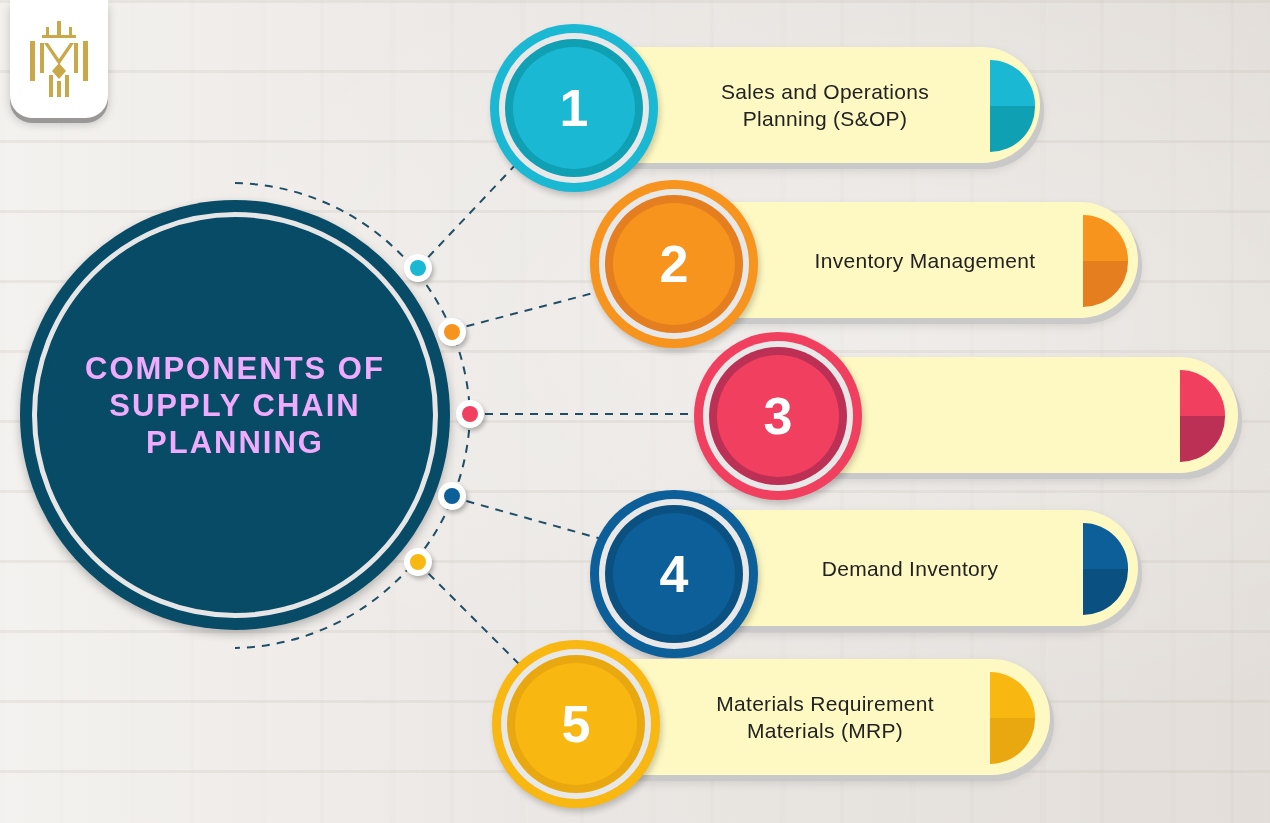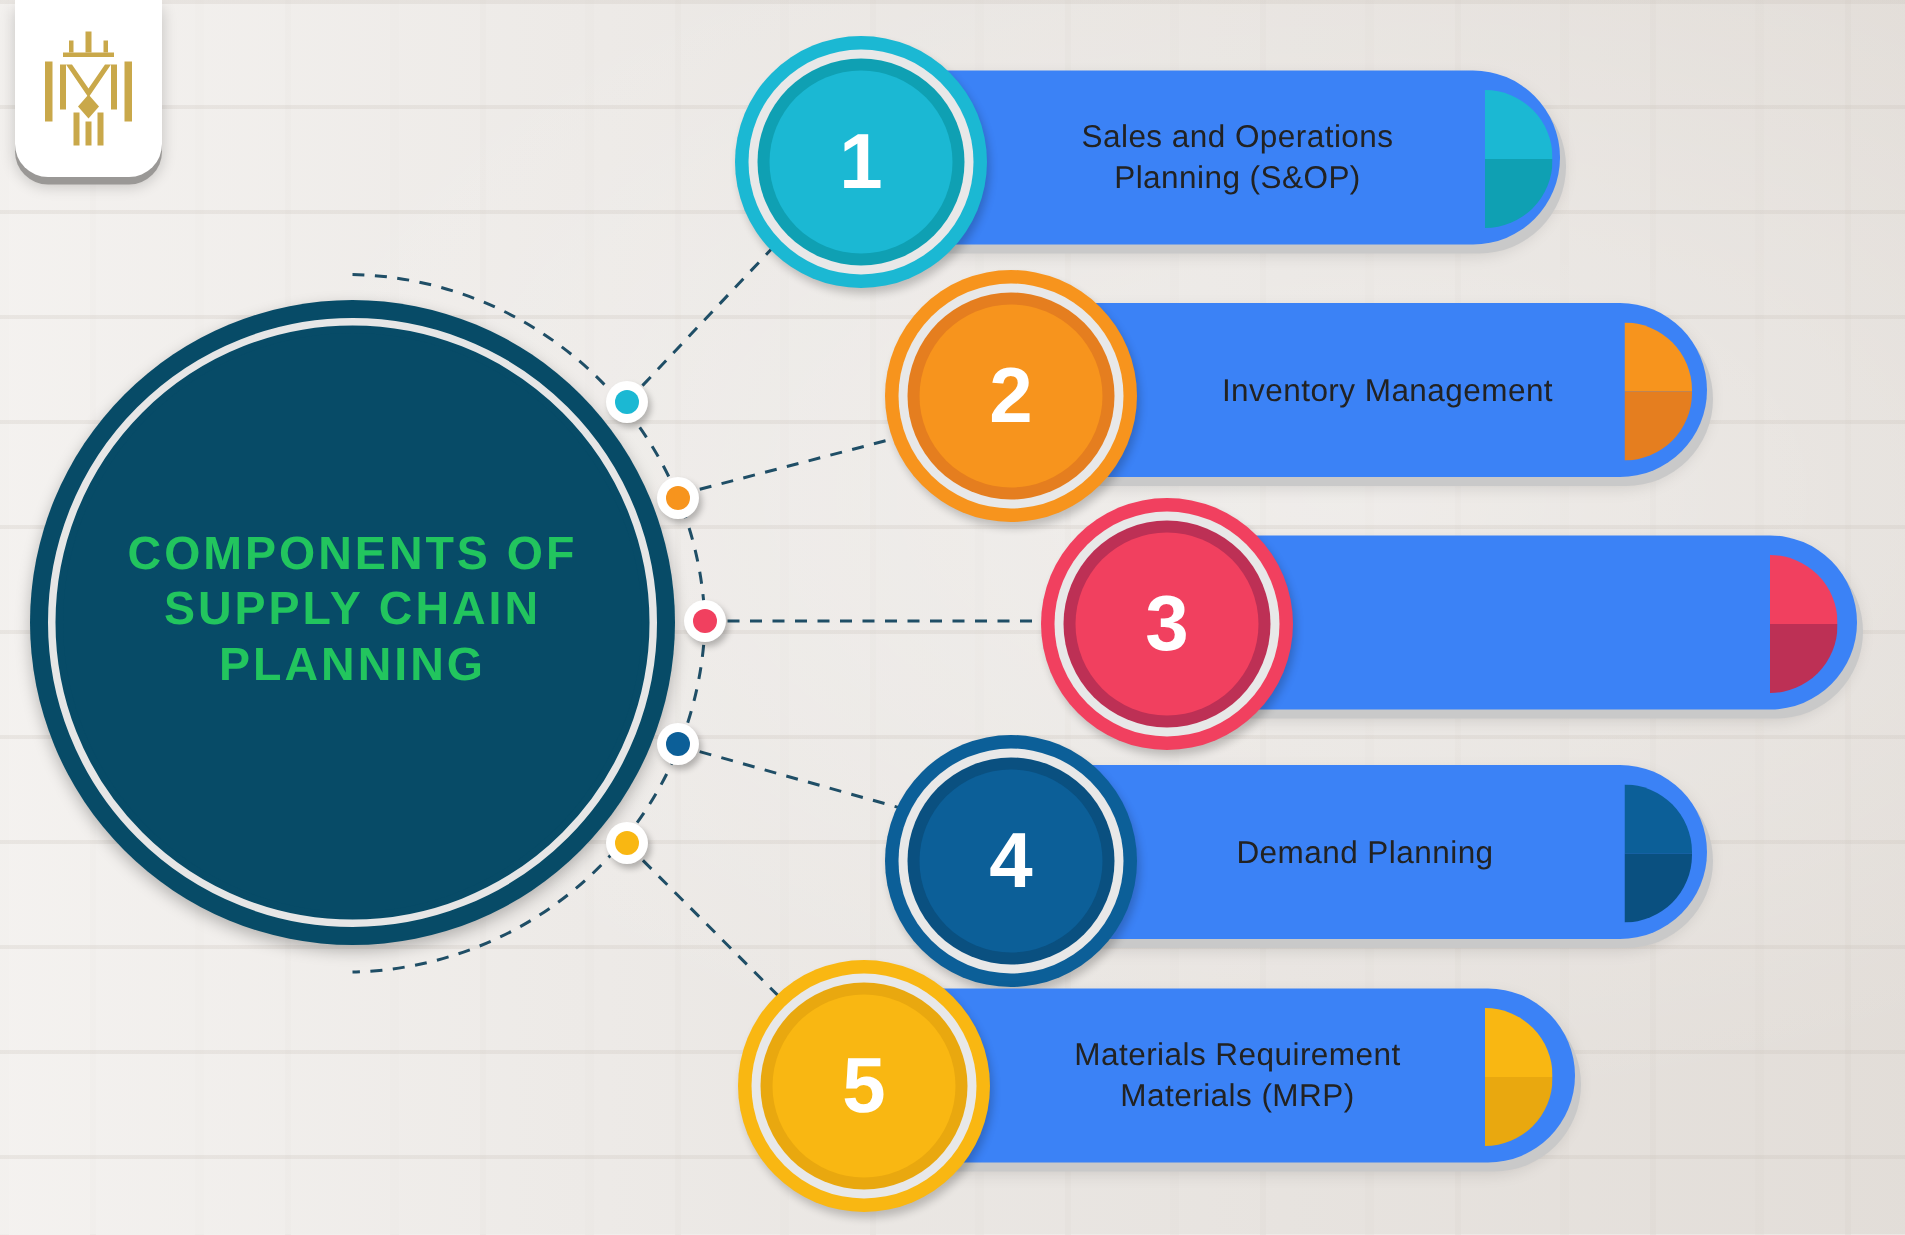--- a/index.html
+++ b/index.html
@@ -31,30 +31,30 @@
   .hub-ring {
     position: absolute; left: 12px; top: 12px; right: 12px; bottom: 12px;
     border-radius: 50%; border: 5px solid #e6e6e6; box-sizing: border-box;
   }
   .hub-inner {
     position: absolute; left: 22px; top: 22px; right: 22px; bottom: 22px;
     border-radius: 50%; background: #074b67;
     display: flex; align-items: center; justify-content: center; text-align: center;
   }
   .hub-title {
-    color: #22c55e; font-weight: bold; font-size: 31px; line-height: 37px;
+    color: #f0abfc; font-weight: bold; font-size: 31px; line-height: 37px;
     letter-spacing: 2px; width: 360px; margin-top: -20px;
   }
   .dot {
     position: absolute; width: 28px; height: 28px; border-radius: 50%;
     background: #fff; box-shadow: 2px 3px 4px rgba(0,0,0,0.25);
   }
   .dot span { position: absolute; left: 6px; top: 6px; width: 16px; height: 16px; border-radius: 50%; }
   .card {
-    position: absolute; height: 116px; background: #3b82f6; border-radius: 58px;
+    position: absolute; height: 116px; background: #fef9c3; border-radius: 58px;
     box-shadow: 4px 6px 0 #c9c9c9, 0 6px 12px rgba(0,0,0,0.15);
   }
   .card-text {
     position: absolute; top: 0; bottom: 0; display: flex; align-items: center; justify-content: center;
     text-align: center; color: #222; font-size: 21px; line-height: 27px; letter-spacing: 0.3px;
   }
   .half {
     position: absolute; top: 13px; width: 45px; height: 92px; border-radius: 0 46px 46px 0; overflow: hidden;
   }
   .half .top, .half .bot { height: 50%; }
@@ -182,21 +182,21 @@
 </div>
 <div class="badge" style="left:694px;top:332px;background:#f1405f">
   <div class="ring-white"></div>
     <div class="ring-dark" style="background:#bd3055"></div>
   <div class="face" style="background:#f1405f">3</div>
 </div>
 
 <div class="card" style="left:660px;top:510px;width:478px">
   <div class="card-text" style="left:110px;width:280px">
     <div>
-        <div>Demand Planning</div>
+        <div>Demand Inventory</div>
       </div>
   </div>
   <div class="half" style="left:423px">
     <div class="top" style="background:#0c5f98"></div>
       <div class="bot" style="background:#0a5080"></div>
   </div>
 </div>
 <div class="badge" style="left:590px;top:490px;background:#0c5f98">
   <div class="ring-white"></div>
     <div class="ring-dark" style="background:#0a5080"></div>

